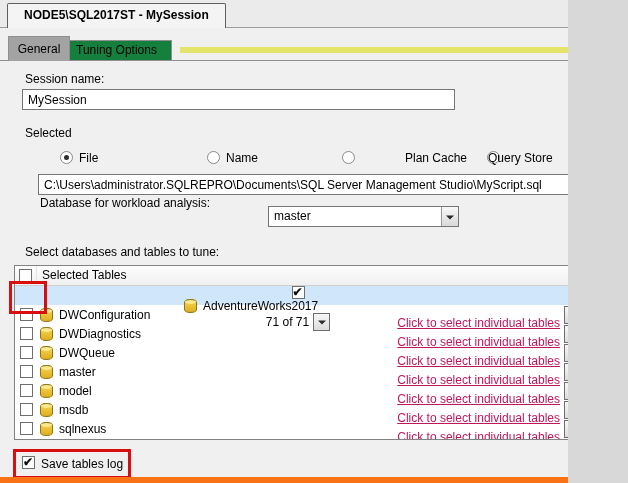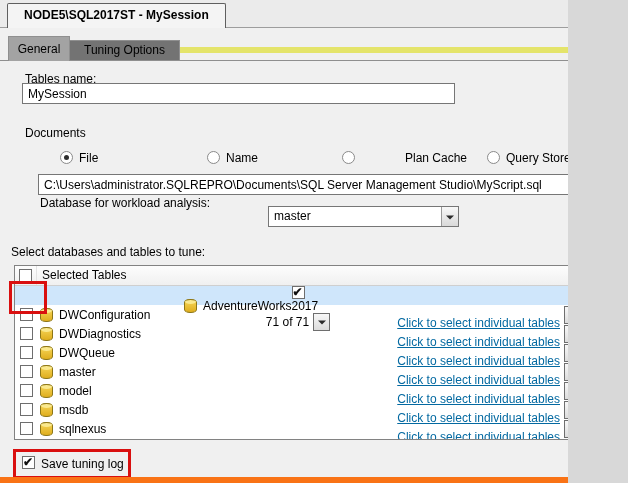--- a/index.html
+++ b/index.html
@@ -9,21 +9,21 @@
 
   
   .doc-strip{position:absolute;left:0;top:0;width:628px;height:28px;background:#ebebeb;border-bottom:1px solid #9d9d9d;}
   .doc-tab{position:absolute;left:7px;top:3px;height:25px;padding:0 16px;background:#f4f4f4;
            border:1px solid #5f5f5f;border-bottom:none;border-radius:2px 2px 0 0;
            font-weight:bold;line-height:23px;white-space:nowrap;z-index:2;}
 
   
   .tab{position:absolute;text-align:center;white-space:nowrap;}
   .tab-general{left:8px;top:36px;width:62px;height:25px;background:#a3a3a3;border:1px solid #8f8f8f;border-bottom:none;line-height:24px;z-index:3;}
-  .tab-tuning{left:70px;top:40px;width:110px;height:20px;background:#737373;border:1px solid #8f8f8f;border-left:none;border-bottom:none;line-height:19px;z-index:2;}
+  .tab-tuning{left:62px;top:40px;width:110px;height:20px;background:#15803d;border:1px solid #8f8f8f;border-left:none;border-bottom:none;line-height:19px;z-index:2;}
   .accent-bar{position:absolute;left:180px;top:47px;width:448px;height:6px;background:#e4e46a;}
   .page{position:absolute;left:0;top:60px;width:628px;height:421px;background:#f0f0f0;border-top:1px solid #8f8f8f;}
 
   .lbl{position:absolute;white-space:nowrap;}
   .txt{position:absolute;height:21px;border:1px solid #767676;background:#fff;padding:0 5px;
        font-family:"Liberation Sans",sans-serif;font-size:12px;color:#000;}
 
   
   .radio{position:absolute;width:13px;height:13px;border:1px solid #8a8a8a;border-radius:50%;background:#fff;}
   .radio.on::after{content:"";position:absolute;left:3px;top:3px;width:5px;height:5px;border-radius:50%;background:#2e2e2e;}
@@ -45,21 +45,21 @@
                border-bottom:1px solid #cfcfcf;display:flex;align-items:center;}
   .gh-check{width:22px;height:100%;display:flex;align-items:center;justify-content:center;border-right:1px solid #e3e3e3;}
   .gh-name{width:234px;height:100%;line-height:19px;padding-left:5px;border-right:1px solid #e3e3e3;}
   .gh-tables{flex:1;height:100%;line-height:19px;padding-left:5px;}
   .grid-body{position:absolute;left:0;top:20px;right:17px;bottom:0;overflow:hidden;}
   .grow{display:flex;align-items:center;height:19px;background:#fff;}
   .grow.sel{background:#cfe6fb;flex-direction:column;}
   .gc-check{width:22px;display:flex;justify-content:center;flex:none;}
   .gc-name{width:234px;display:flex;align-items:center;gap:6px;padding-left:3px;flex:none;}
   .gc-tables{flex:1;display:flex;align-items:center;justify-content:flex-end;height:100%;}
-  .tbl-link{color:#0369a1;text-decoration:underline;margin-right:4px;white-space:nowrap;margin-top:16px;}
+  .tbl-link{color:#be185d;text-decoration:underline;margin-right:4px;white-space:nowrap;margin-top:16px;}
   .tbl-val{color:#000;margin-right:4px;white-space:nowrap;}
   .row-btn{width:17px;height:18px;border:1px solid #6e6e6e;background:linear-gradient(#f7f7f7,#dcdcdc);position:relative;flex:none;}
 
   
   .db{width:13px;height:14px;position:relative;flex:none;background:linear-gradient(#f6d557,#dfae1e);
       border:1px solid #8d7616;border-radius:6px/3.5px;}
   .db::before{content:"";position:absolute;left:0;top:-1px;width:11px;height:4px;border-radius:50%;
       background:#fae98e;border-top:1px solid #8d7616;}
 
   
@@ -94,48 +94,48 @@
   <div class="tab tab-general">
     <span>General</span>
   </div>
   <div class="tab tab-tuning">
     <span>Tuning Options</span>
   </div>
   <div class="accent-bar"></div>
 
   <div class="page"></div>
 
-  <div class="lbl" style="left:25px;top:72px;">Tables name:</div>
-  <input class="txt" style="left: 22px; top: 83px; width: 433px;" value="MySession">
-
-  <div class="lbl" style="left:25px;top:126px;">Documents</div>
+  <div class="lbl" style="left:25px;top:72px;">Session name:</div>
+  <input class="txt" style="left: 22px; top: 89px; width: 433px;" value="MySession">
+
+  <div class="lbl" style="left:25px;top:126px;">Selected</div>
 
   <span class="radio on" style="left:60px;top:151px;"></span>
   <div class="lbl" style="left:79px;top:151px;">File</div>
 
   <span class="radio" style="left:207px;top:151px;"></span>
   <div class="lbl" style="left:226px;top:151px;">Name</div>
 
   <span class="radio" style="left:342px;top:151px;"></span>
   <div class="lbl" style="left:361px;top:151px;margin-left:44px;">Plan Cache</div>
 
   <span class="radio" style="left:487px;top:151px;"></span>
-  <div class="lbl" style="left:506px;top:151px;">Query Store</div>
+  <div class="lbl" style="left:488px;top:151px;">Query Store</div>
 
   <input class="txt" style="left: 38px; top: 174px; width: 547px;" value="C:\Users\administrator.SQLREPRO\Documents\SQL Server Management Studio\MyScript.sql">
 
   <div class="lbl" style="left:40px;top:196px;">Database for workload analysis:</div>
   <div class="combo">
     <span class="combo-val">master</span>
     <span class="combo-btn">
         <span class="arrow-down"></span>
       </span>
   </div>
 
-  <div class="lbl" style="left:11px;top:245px;">Select databases and tables to tune:</div>
+  <div class="lbl" style="left:25px;top:245px;">Select databases and tables to tune:</div>
 
   <div class="grid">
     <div class="grid-header">
       <span class="gh-check">
           <span class="cb"></span>
         </span>
       <span class="gh-tables">Selected Tables</span>
     </div>
 
     <div class="grid-body">
@@ -275,18 +275,18 @@
           <span class="tri-up"></span>
         </div>
       <div class="sb-thumb"></div>
       <div class="sb-btn down">
           <span class="tri-dn"></span>
         </div>
     </div>
   </div>
 
   <span class="cb on save-cb"></span>
-  <div class="lbl save-lbl">Save tuning log</div>
+  <div class="lbl save-lbl">Save tables log</div>
 
   <div class="hl hl-row-check"></div>
   <div class="hl hl-save-log"></div>
 
 </div>
 
 </body></html>

